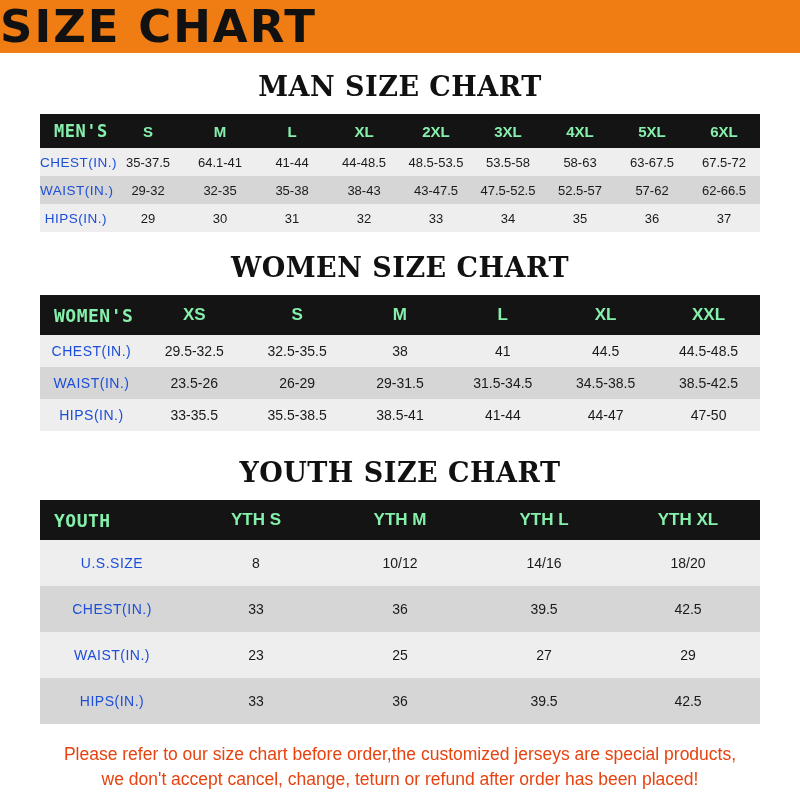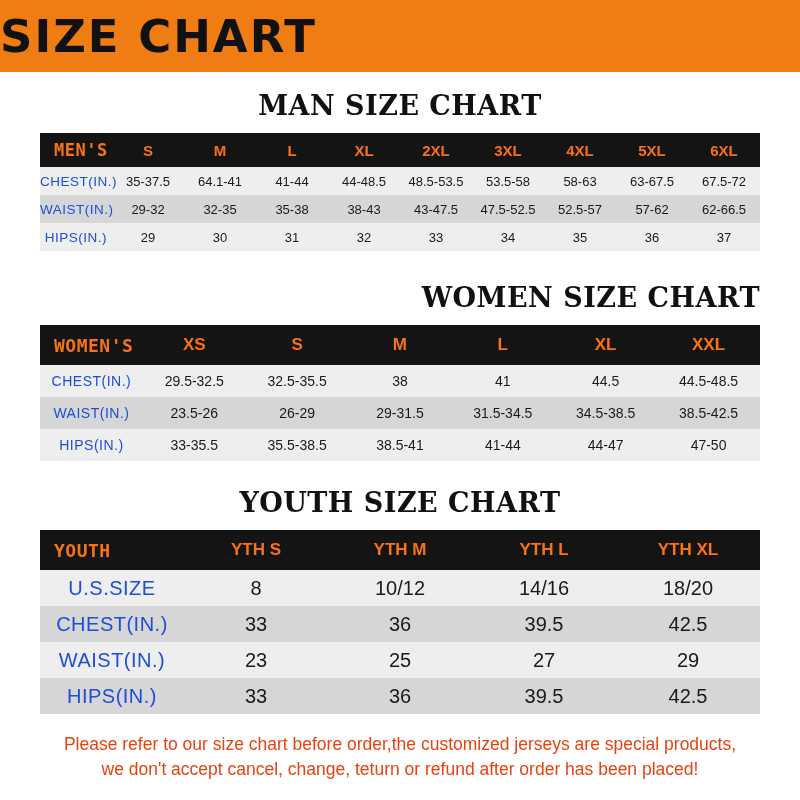--- a/index.html
+++ b/index.html
@@ -44,41 +44,41 @@
   }
   .section-title {
     text-align: center;
     font-family: "DejaVu Serif", serif;
     font-weight: bold;
     font-size: 27px;
     color: #111111;
     letter-spacing: 0.5px;
   }
   .t1 { margin-top: 18px; margin-bottom: 12px; }
-  .t2 { margin-top: 31px; margin-bottom: 12px; text-align: right; }
+  .t2 { margin-top: 20px; margin-bottom: 12px; }
   .t3 { margin-top: 26px; margin-bottom: 12px; text-align: center; }
 
   table.size-table {
     width: 100%;
     border-collapse: collapse;
     table-layout: fixed;
   }
   table.size-table th,
   table.size-table td {
     text-align: center;
     font-family: "Liberation Sans", sans-serif;
     font-size: 13px;
     color: #1a1a1a;
     padding: 0;
     height: 28px;
     vertical-align: middle;
   }
   table.size-table thead th {
     background: #141414;
-    color: #f97316;
+    color: #86efac;
     font-weight: bold;
     height: 34px;
     font-size: 15px;
   }
   table.size-table thead th.rowlabel {
     text-align: left;
     padding-left: 14px;
     font-family: "DejaVu Sans Mono", monospace;
     font-size: 17px;
     letter-spacing: 0.5px;
@@ -93,21 +93,21 @@
   table.size-table tbody tr.light td { background: #eeeeee; }
   table.size-table tbody tr.dark td { background: #d6d6d6; }
 
   
   table.women td, table.women th { font-size: 14px; }
   table.women tbody td, table.women tbody td.rowlabel { height: 32px; font-size: 14px; }
   table.women thead th { height: 40px; font-size: 17px; }
   table.women thead th.rowlabel { font-size: 18px; }
 
   table.youth td, table.youth th { font-size: 14px; }
-  table.youth tbody td, table.youth tbody td.rowlabel { height: 36px; font-size: 20px; }
+  table.youth tbody td, table.youth tbody td.rowlabel { height: 46px; font-size: 14px; }
   table.youth thead th { height: 40px; font-size: 17px; }
   table.youth thead th.rowlabel { font-size: 18px; }
 
   .notice {
     margin-top: 18px;
     margin-bottom: 10px;
     padding: 0 6px;
     text-align: center;
     color: #e8420f;
     font-family: "Liberation Sans", sans-serif;

